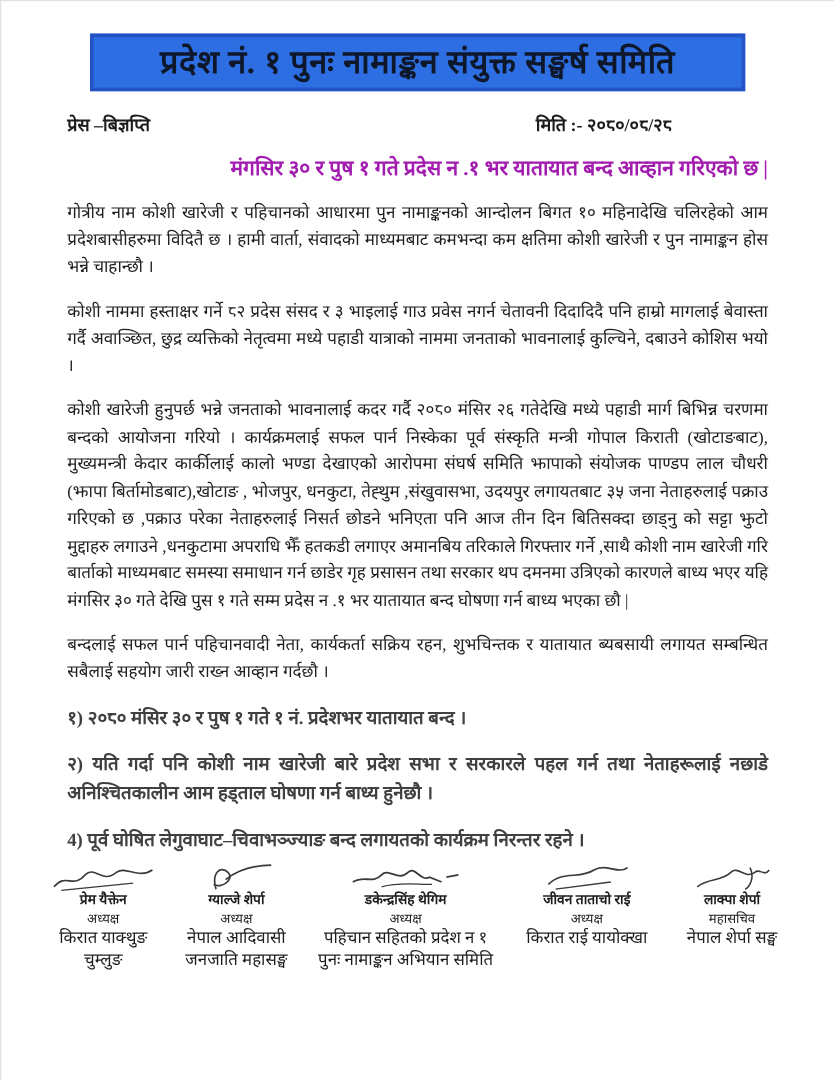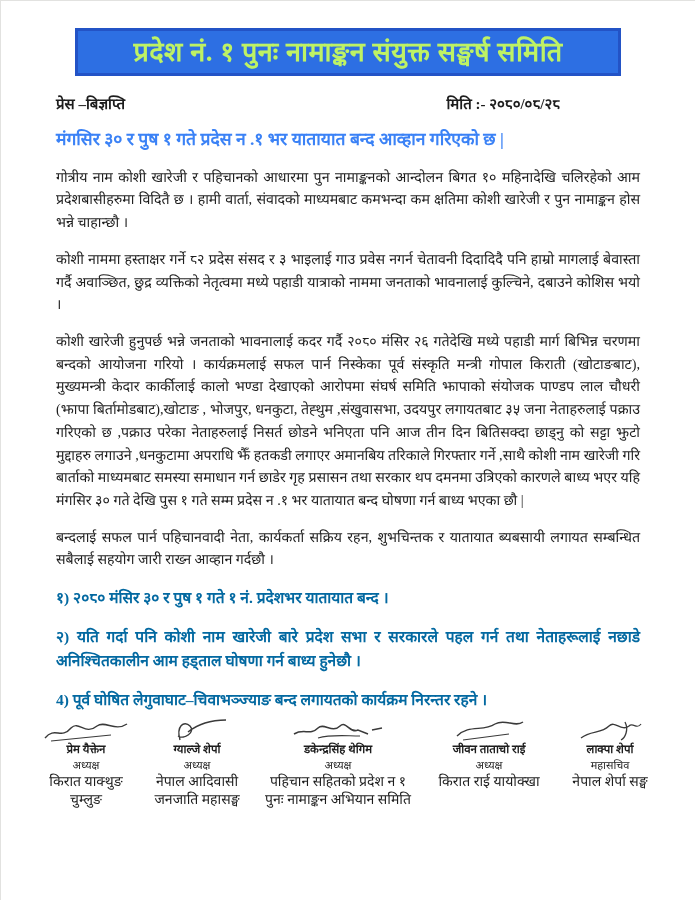--- a/index.html
+++ b/index.html
@@ -18,57 +18,58 @@
     overflow:hidden;
     position:relative;
     border-left:1px solid #e2e2e0;
     border-top:1px solid #e2e2e0;
   }
   .banner{
     margin:27px auto 0 auto;
     width:540px;
     background:#2d6fe3;
     border:3px solid #2353c6;
-    color:#bef264;
+    color:#0f172a;
     text-align:center;
     font-weight:bold;
     font-size:27px;
     line-height:42px;
     letter-spacing:.5px;
   }
   .meta-row{
     margin:17px 55px 0 55px;
     padding-right:80px;
     display:flex;
     justify-content:space-between;
     font-size:15px;
     font-weight:bold;
     text-align:right;
   }
   .headline{
     margin:15px 55px 0 55px;
-    color:#3b82f6;
+    color:#a21caf;
     font-weight:bold;
     font-size:17.5px;
     line-height:1.35;
+    text-align:right;
   }
   .body-par{
     margin:14px 55px 0 55px;
     font-size:14.2px;
     line-height:1.6;
     text-align:justify;
   }
   .prog-heading{
     margin:16px 55px 0 55px;
     font-size:14.5px;
     font-weight:bold;
   }
   .prog-item{
     margin:15px 55px 0 55px;
-    color:#0369a1;
+    color:#404040;
     font-weight:bold;
     font-size:15.5px;
     line-height:1.55;
     text-align:justify;
   }
   .slogans{
     margin:30px 75px 0 85px;
     font-size:12.3px;
     font-weight:bold;
     line-height:1.65;

